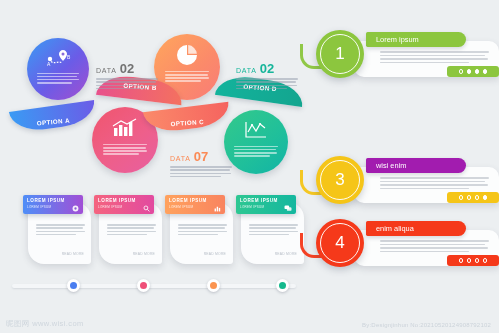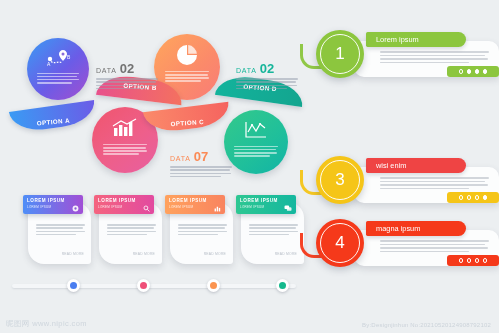--- a/index.html
+++ b/index.html
@@ -423,21 +423,21 @@
             <i></i>
             <i></i>
           </div>
         <div class="dots" style="background:#f5c518">
           <s></s>
             <s></s>
             <s></s>
             <s class="on"></s>
         </div>
       </div>
-      <div class="hdr" style="background:#ef4444">
+      <div class="hdr" style="background:#a21caf">
         <span>wisi enim</span>
       </div>
       <div class="tail" style="color:#f5c518"></div>
       <div class="circ2" style="background:#f5c518">
         <span>3</span>
       </div>
     </div>
 
     <div class="row" id="r4">
       <div class="sheet">
@@ -448,27 +448,27 @@
             <i></i>
           </div>
         <div class="dots" style="background:#f5391a">
           <s></s>
             <s></s>
             <s></s>
             <s></s>
         </div>
       </div>
       <div class="hdr" style="background:#f5391a">
-        <span>magna ipsum</span>
+        <span>enim aliqua</span>
       </div>
       <div class="tail" style="color:#f5391a"></div>
       <div class="circ2" style="background:#f5391a">
         <span>4</span>
       </div>
     </div>
   </div>
 
   <div class="footer">
-    <div class="wm">昵图网 www.nipic.com</div>
+    <div class="wm">昵图网 www.wisi.com</div>
     <div class="credit">By:Designjinhun No:20210520124908792102</div>
   </div>
 
 </div>
 
 </body></html>

